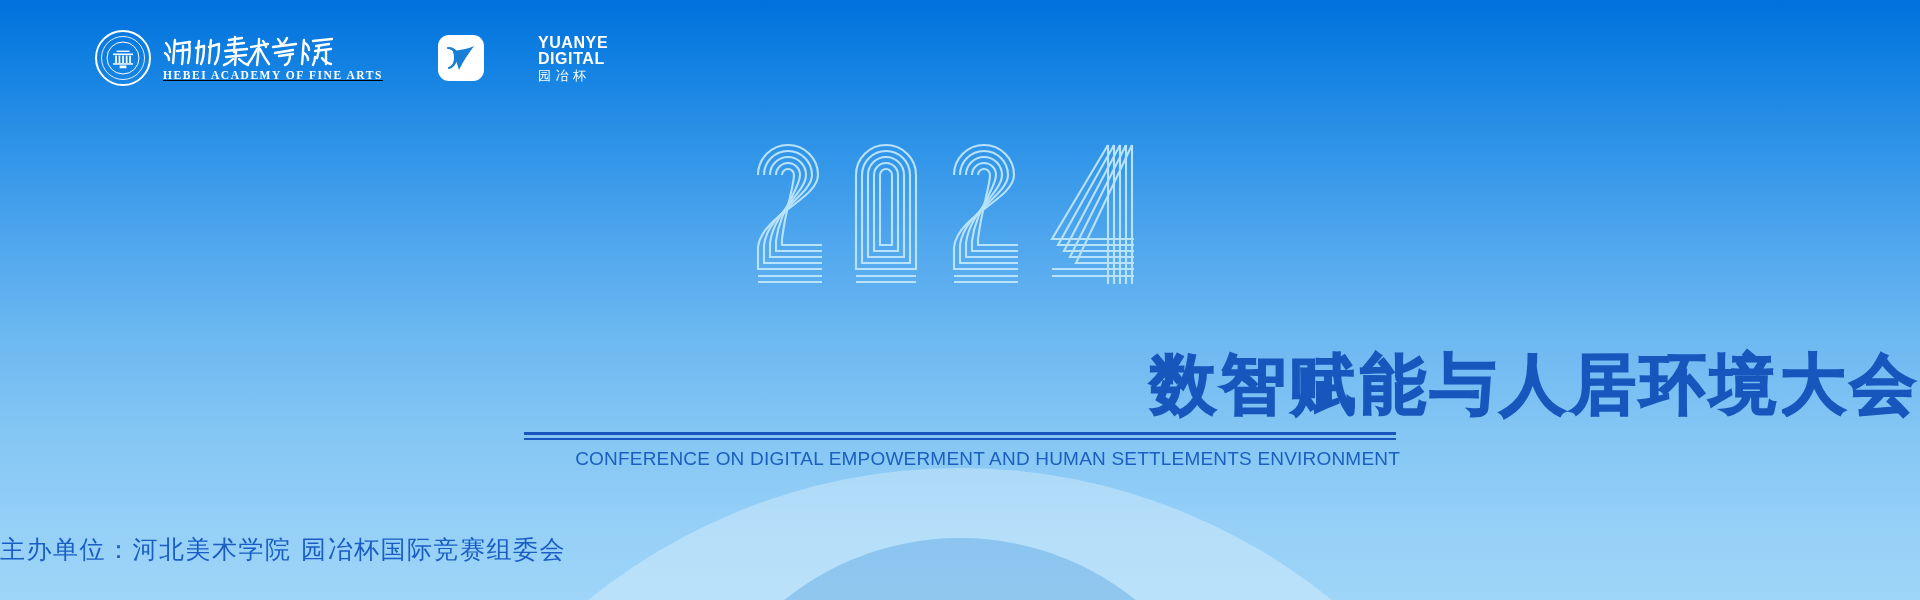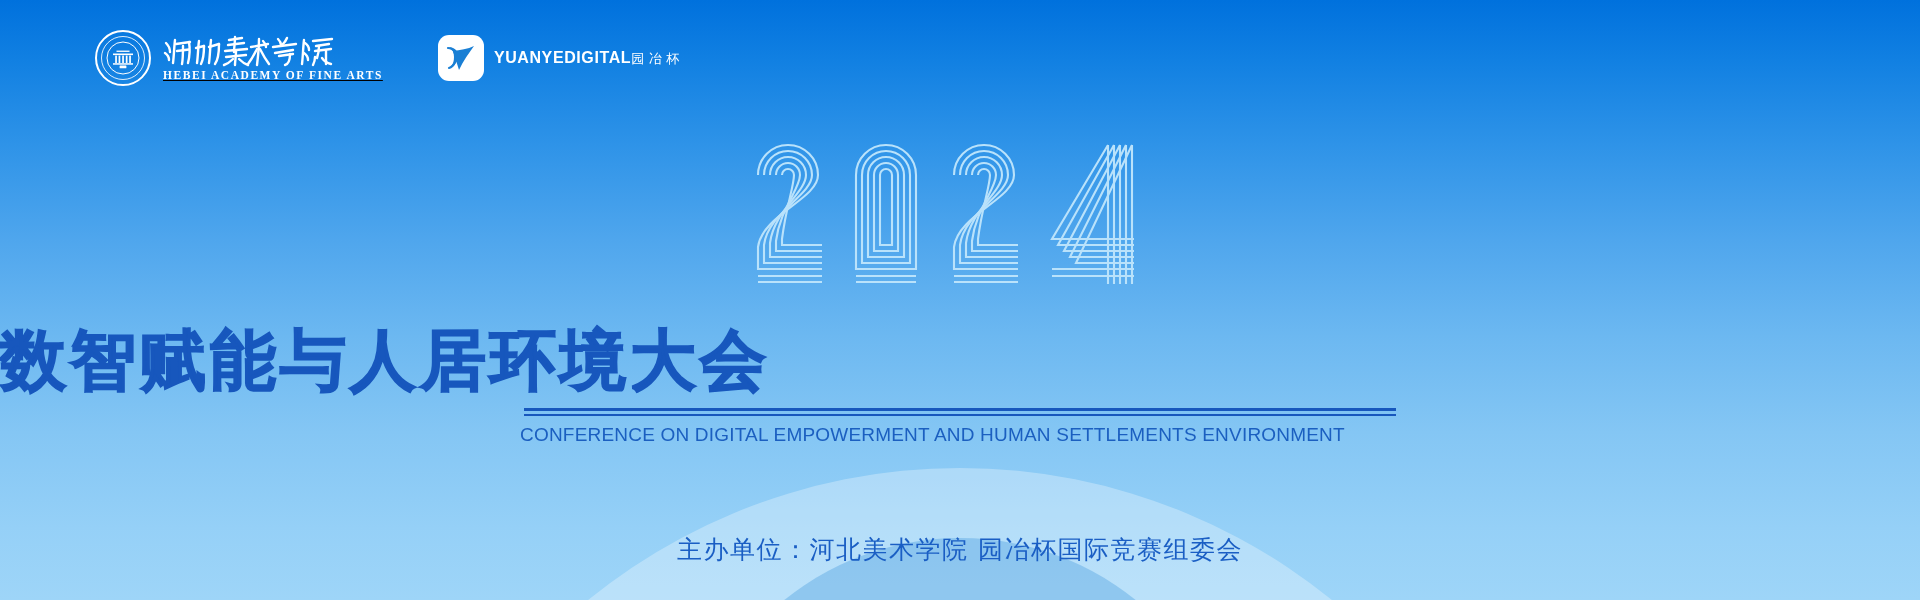--- a/index.html
+++ b/index.html
@@ -69,40 +69,40 @@
     font-family:"Liberation Serif","DejaVu Serif",serif;
     line-height:1;
   }
 
   
   #yuanye-logo{display:flex;align-items:center;gap:10px;}
   #yuanye-mark{
     width:46px;height:46px;border-radius:11px;background:#ffffff;
     display:flex;align-items:center;justify-content:center;flex:0 0 auto;
   }
-  #yuanye-text{display:flex;flex-direction:row;line-height:1;}
+  #yuanye-text{display:flex;flex-direction:column;line-height:1;margin-left:44px;}
   .yy-line{
     font-size:16px;font-weight:bold;color:#ffffff;letter-spacing:.6px;
   }
   #yy-cn{
     font-size:13px;color:#ffffff;letter-spacing:4.5px;margin-top:2px;
     font-family:"DejaVu Sans",sans-serif;
   }
 
   
   #year-wrap{
     position:absolute;left:0;right:0;top:133px;
     display:flex;justify-content:center;z-index:4;
   }
   #year-svg{display:block;}
 
   
   #title-block{
-    position:absolute;left:0;right:0;top:328px;
-    text-align:left;z-index:5;
+    position:absolute;left:0;right:0;top:352px;
+    text-align:right;z-index:5;
   }
   #main-title{
     font-family:"DejaVu Sans","Liberation Sans",sans-serif;
     font-size:66px;font-weight:bold;color:#1757bd;
     letter-spacing:4px;line-height:1;
     margin:0;white-space:nowrap;
     -webkit-text-stroke:1.6px #1757bd;
   }
   #rules{
     width:872px;margin:14px auto 0;
@@ -112,21 +112,21 @@
   #sub-title{
     margin:8px auto 0;width:880px;
     font-size:19px;color:#1b5fc0;font-weight:normal;
     letter-spacing:.2px;white-space:nowrap;
     font-family:Liberation Sans, sans-serif;
   }
 
   
   #organizer{
     position:absolute;left:0;right:0;top:533px;
-    text-align:center;z-index:5;
+    text-align:left;z-index:5;
     font-family:"DejaVu Sans","Liberation Sans",sans-serif;
     font-size:25px;color:#1a5ec4;letter-spacing:1.5px;
     white-space:nowrap;
   }
 </style>
 </head>
 <body>
 
 <div id="banner">
 

